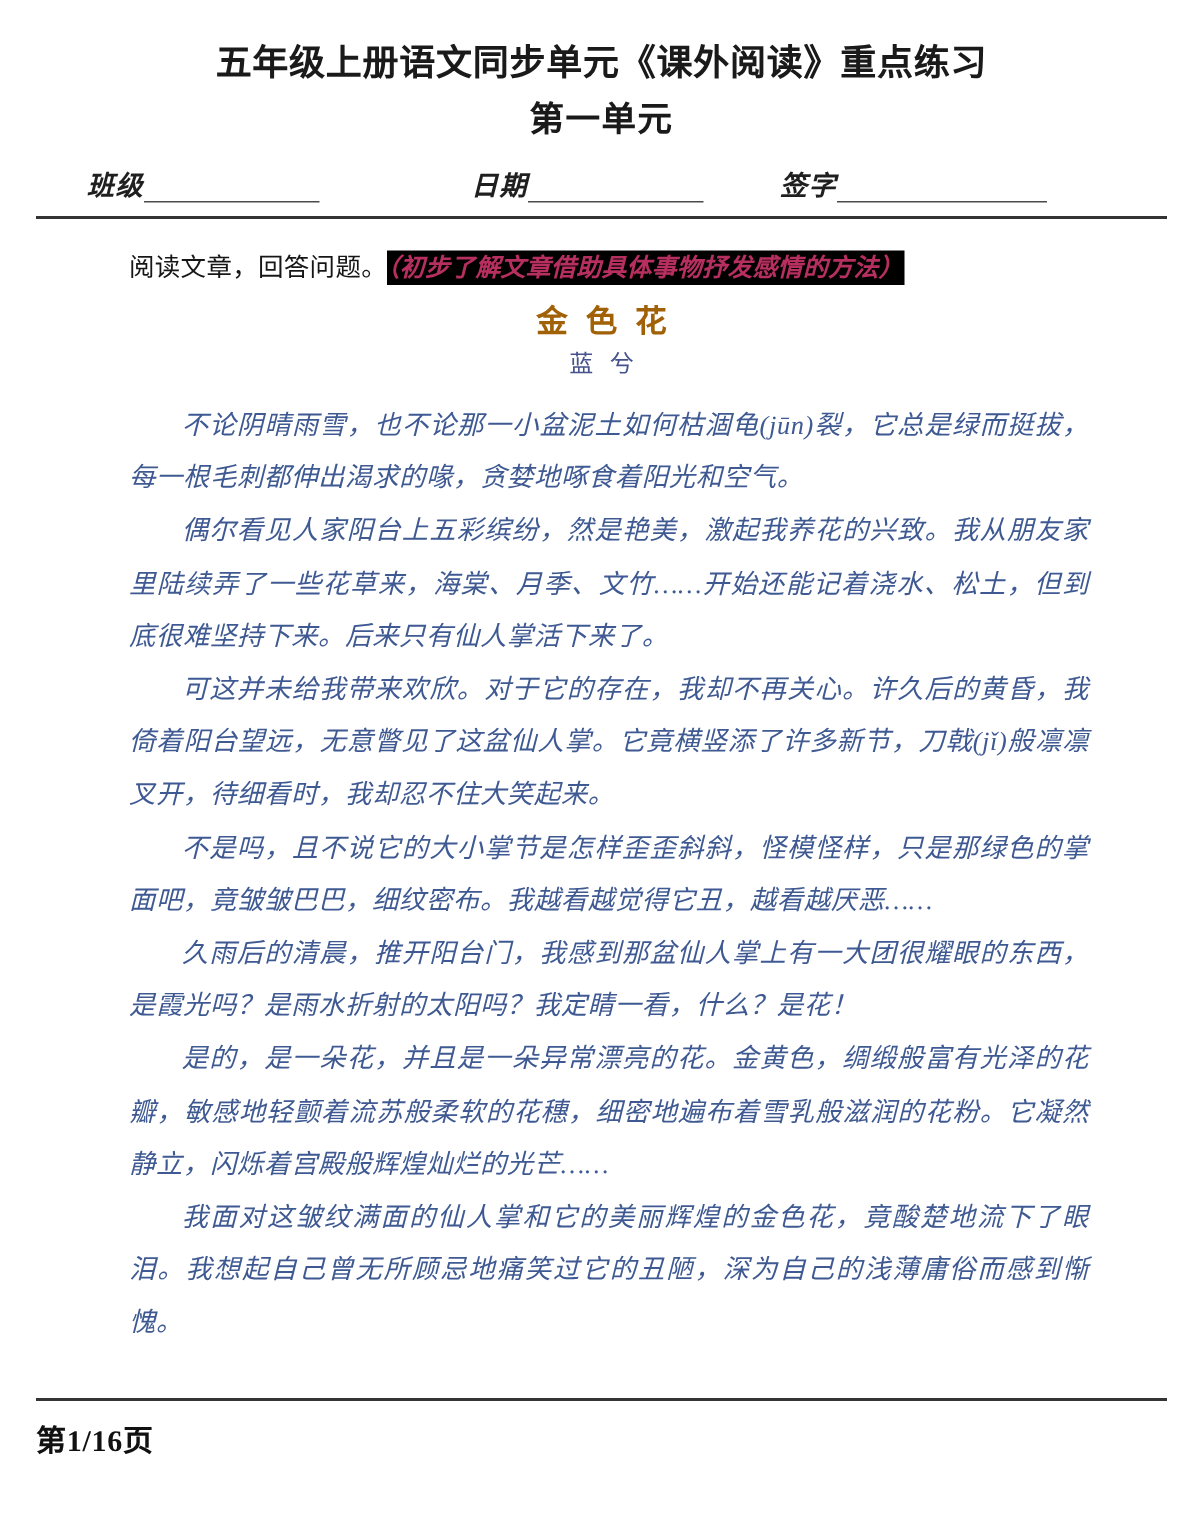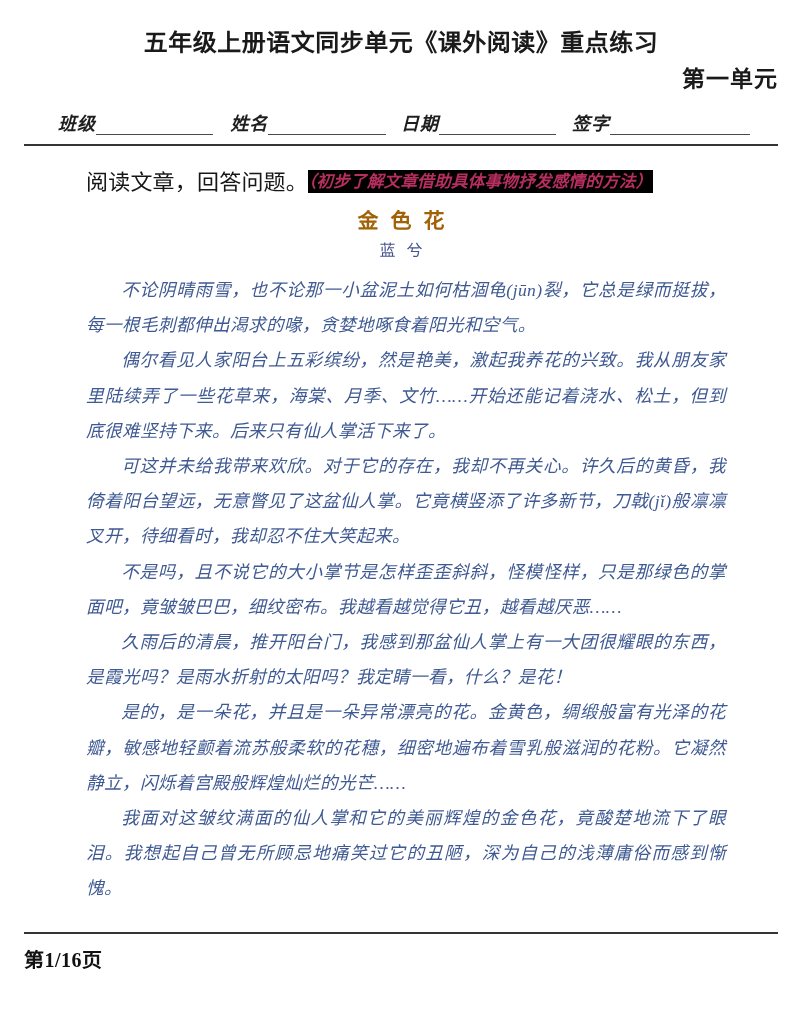--- a/index.html
+++ b/index.html
@@ -36,21 +36,20 @@
     white-space: nowrap;
   }
   .doc-subtitle {
     font-family: "Liberation Serif", "DejaVu Serif", serif;
     font-weight: bold;
     font-size: 23px;
     line-height: 32px;
     color: #1a1a1a;
     letter-spacing: 1px;
     margin-top: 4px;
-    text-align: right;
   }
 
   
   .field-row {
     margin-top: 17px;
     padding: 0 28px 0 34px;
     display: flex;
     align-items: flex-end;
     box-sizing: border-box;
   }
@@ -99,21 +98,21 @@
 
   
   .instruction {
     margin-top: 18px;
     padding-left: 62px;
     font-size: 0;
     white-space: nowrap;
   }
   .instruction-main {
     font-family: Liberation Serif, serif;
-    font-size: 22px;
+    font-size: 17px;
     color: #161616;
     letter-spacing: 0.2px;
     vertical-align: middle;
   }
   .instruction-note {
     font-family: "Liberation Serif", "DejaVu Serif", serif;
     font-style: italic;
     font-weight: bold;
     font-size: 16.5px;
     color: #b62f5e;
@@ -188,24 +187,20 @@
     <div class="doc-title">五年级上册语文同步单元《课外阅读》重点练习</div>
     <div class="doc-subtitle">第一单元</div>
   </div>
 
   <div class="field-row">
     <div class="field">
       <span class="field-label">班级</span>
       <span class="field-blank blank-class"></span>
     </div>
     <div class="gap-a"></div>
-    <div class="field">
-      <span class="field-label">姓名</span>
-      <span class="field-blank blank-name"></span>
-    </div>
     <div class="gap-b"></div>
     <div class="field">
       <span class="field-label">日期</span>
       <span class="field-blank blank-date"></span>
     </div>
     <div class="gap-c"></div>
     <div class="field">
       <span class="field-label">签字</span>
       <span class="field-blank blank-sign"></span>
     </div>

